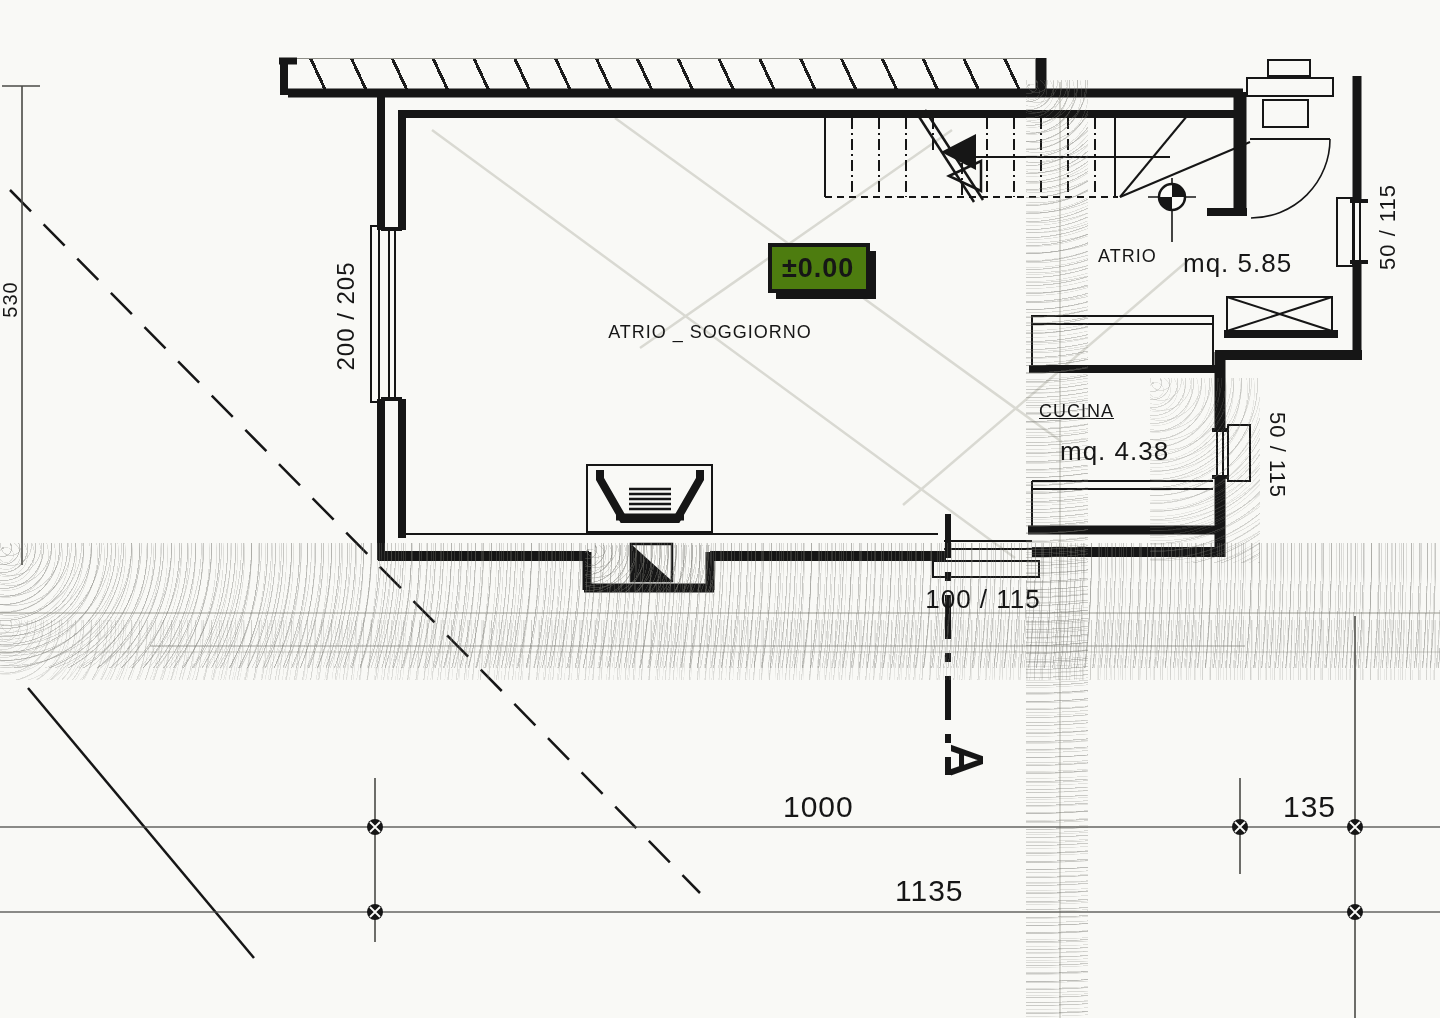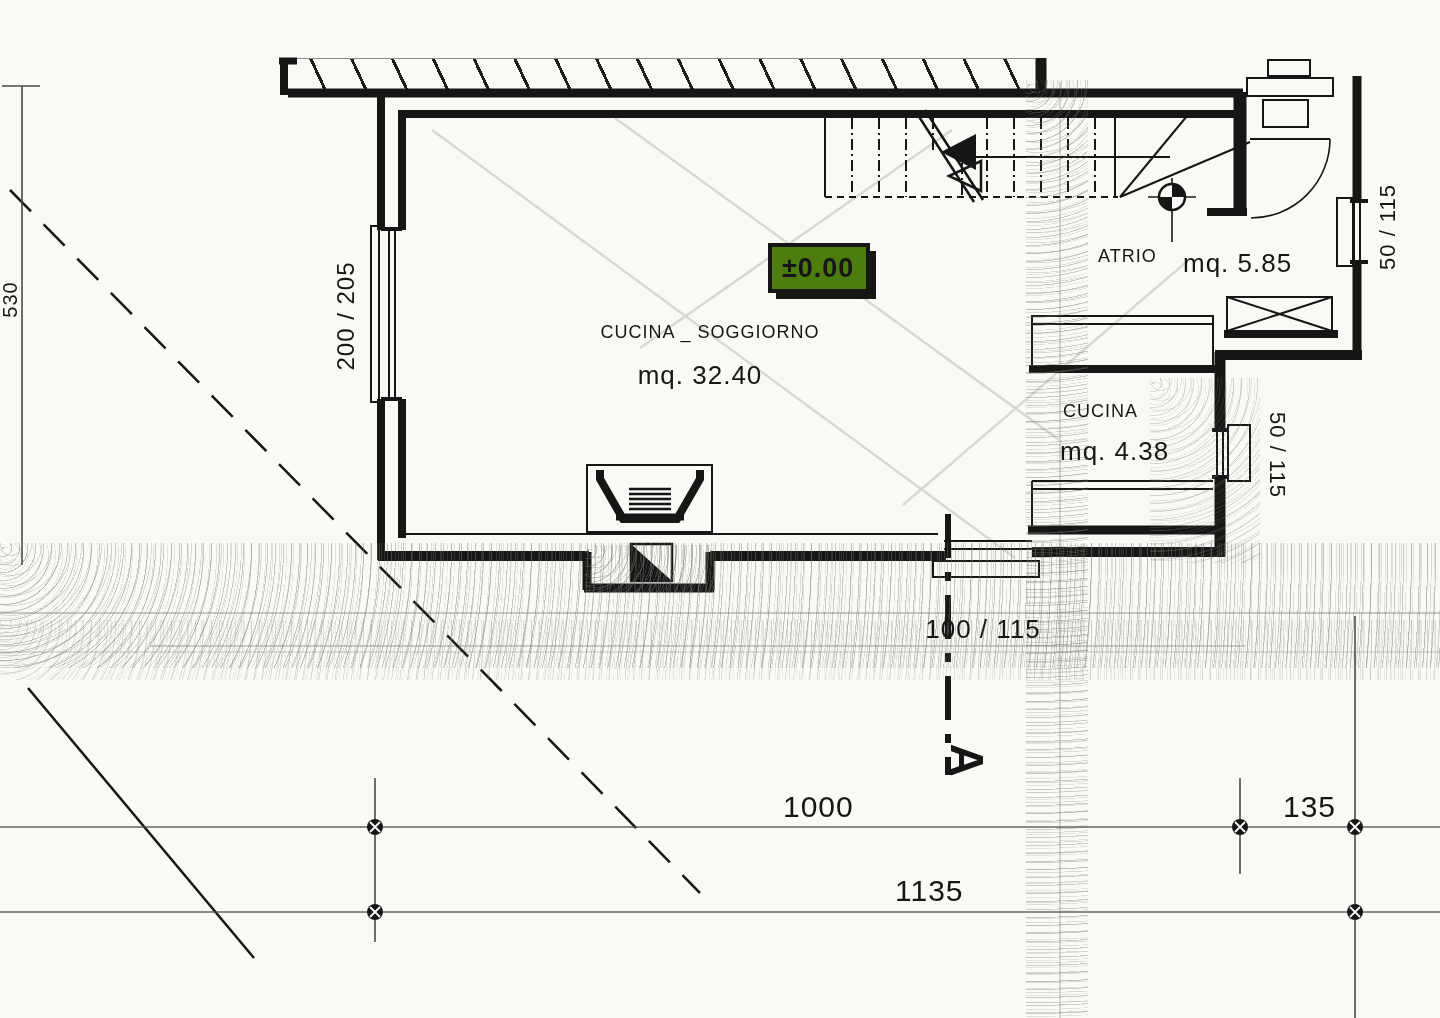--- a/index.html
+++ b/index.html
@@ -253,39 +253,38 @@
         </g>
     </g>
   </svg>
 
   <div class="speckle band-h"></div>
   <div class="speckle band-h2"></div>
   <div class="speckle band-v"></div>
   <div class="speckle patch-r"></div>
   <div class="speckle patch-f"></div>
 
-  <div class="lbl room center" style="left:565px;top:322px;width:290px;">CUCINA _ SOGGIORNO</div>
-  <div class="lbl area center" style="left:590px;top:360px;width:220px;">mq. 32.40</div>
+  <div class="lbl room center" style="left:565px;top:322px;width:290px;">ATRIO _ SOGGIORNO</div>
 
   <div class="lbl room" style="left:1098px;top:246px;">ATRIO</div>
   <div class="lbl area" style="left:1183px;top:248px;">mq. 5.85</div>
 
-  <div class="lbl room" style="left:1063px;top:401px;">CUCINA</div>
+  <div class="lbl room" style="left:1039px;top:401px;text-decoration:underline;">CUCINA</div>
   <div class="lbl area" style="left:1060px;top:436px;">mq. 4.38</div>
 
   <div id="level-box">±0.00</div>
 
   <div class="lbl dim-sm rot-ccw center" style="left:-20px;top:288px;width:60px;font-size:20px;">530</div>
 
   <div class="lbl dim rot-ccw center" style="left:286px;top:302px;width:120px;font-size:24px;">200 / 205</div>
 
   <div class="lbl dim-sm rot-ccw center" style="left:1333px;top:214px;width:110px;">50 / 115</div>
 
   <div class="lbl dim-sm rot-cw center" style="left:1222px;top:442px;width:110px;">50 / 115</div>
 
-  <div class="lbl dim center" style="left:918px;top:584px;width:130px;margin-top:30px;">100 / 115</div>
+  <div class="lbl dim center" style="left:918px;top:584px;width:130px;">100 / 115</div>
 
   <div class="lbl dim-lg" style="left:783px;top:790px;">1000</div>
   <div class="lbl dim-lg" style="left:1283px;top:790px;">135</div>
   <div class="lbl dim-lg" style="left:895px;top:874px;">1135</div>
 
   <div class="lbl rot-cw" id="section-a" style="left:950px;top:733px;">A</div>
 </div>
 
 </body></html>

